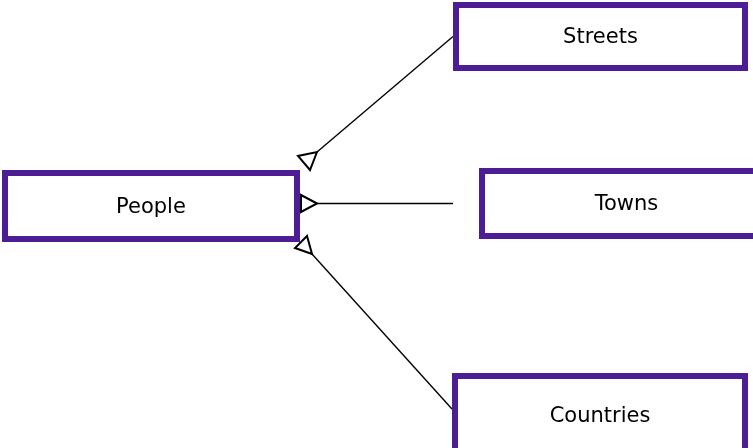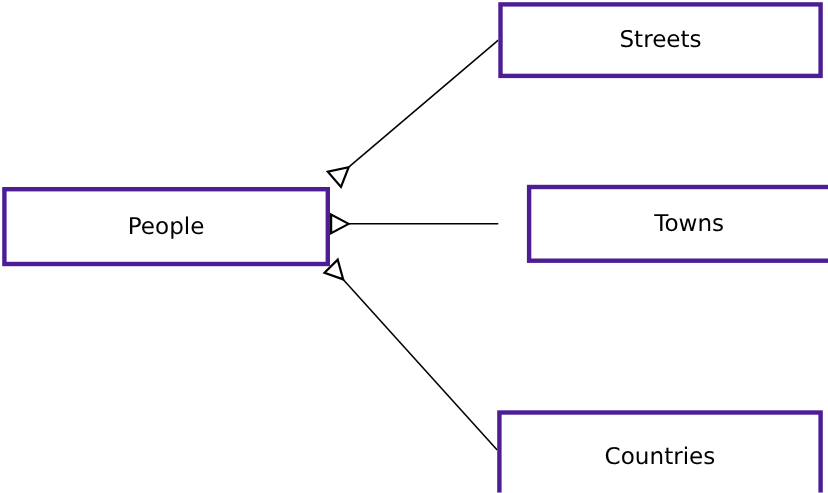--- a/index.html
+++ b/index.html
@@ -19,21 +19,21 @@
     position: absolute;
     left: 0;
     top: 0;
     width: 753px;
     height: 448px;
   }
   .node {
     position: absolute;
     box-sizing: border-box;
     background: #ffffff;
-    border: 4px solid #4c1d95;
+    border: 6px solid #4c1d95;
     display: flex;
     align-items: center;
     justify-content: center;
   }
   .node .label {
     font-size: 21px;
     color: #000000;
     white-space: nowrap;
     line-height: 1;
   }

